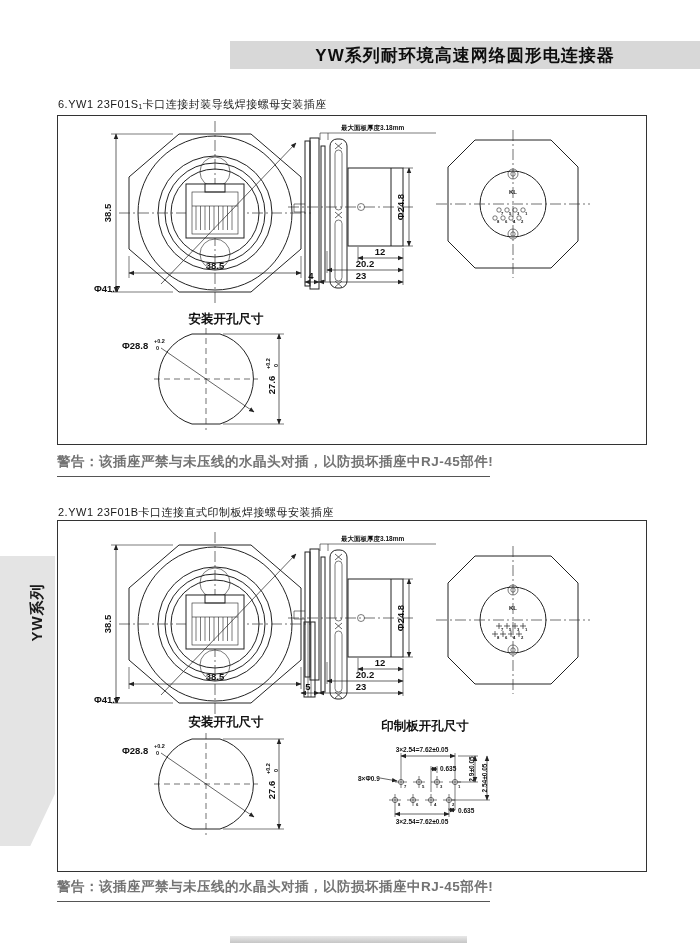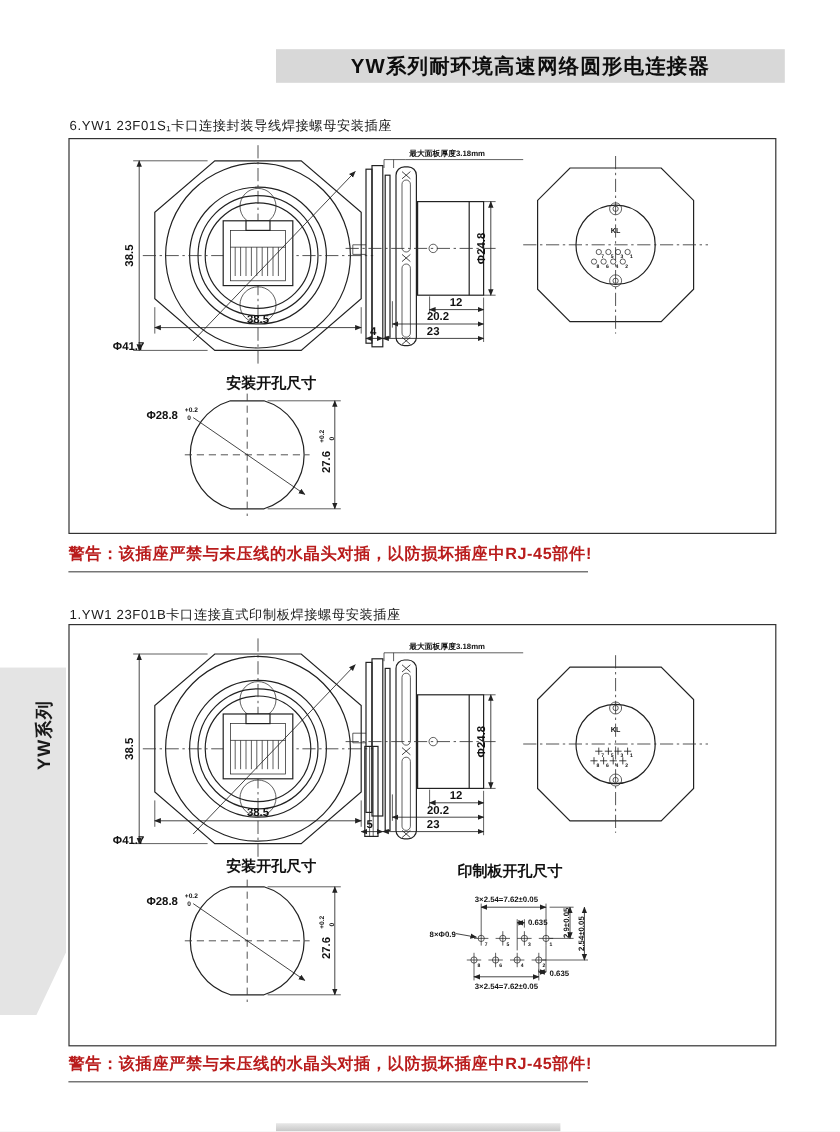--- a/index.html
+++ b/index.html
@@ -1,23 +1,23 @@
 <!DOCTYPE html>
 <html><head>
 <meta charset="utf-8">
 <style>
   html,body{margin:0;padding:0;background:#f2f2f2;}
   .page{position:relative;width:700px;height:943px;background:#fff;overflow:hidden;
         font-family:"Liberation Sans",sans-serif;color:#111;}
-  .header-bar{position:absolute;left:230px;top:41px;width:424px;height:28px;
+  .header-bar{position:absolute;left:230px;top:41px;width:470px;height:28px;
         background:#d8d8d8;display:flex;align-items:center;justify-content:center;}
   .header-bar .t{font-size:17px;font-weight:bold;letter-spacing:1px;color:#0d0d0d;}
   .sec-heading{position:absolute;left:58px;font-size:11px;color:#1a1a1a;letter-spacing:.5px;}
   .draw-box{position:absolute;left:57px;width:588px;border:1px solid #333;background:#fff;}
-  .warning{position:absolute;left:57px;font-size:13.5px;font-weight:bold;color:#b91c1c;letter-spacing:.5px;}
+  .warning{position:absolute;left:57px;font-size:13.5px;font-weight:bold;color:#737373;letter-spacing:.5px;}
   .warn-rule{position:absolute;left:57px;width:433px;height:0;border-top:1.5px solid #555;}
   .side-tab{position:absolute;left:0;top:556px;width:55px;height:290px;background:#e4e4e4;
         clip-path:polygon(0 0,100% 0,100% 82%,55% 100%,0 100%);}
   .side-tab-label{position:absolute;top:47px;left:1px;width:72px;text-align:center;
         font-size:15px;font-weight:bold;letter-spacing:1px;color:#1a1a1a;
         transform:rotate(-90deg);transform-origin:center;}
   .bottom-strip{position:absolute;left:230px;top:936px;width:237px;height:7px;
         background:linear-gradient(#e8e8e8,#c6c6c6);}
   
   svg{position:absolute;left:0;top:0;}
@@ -166,21 +166,21 @@
         </g>
       </g>
     </svg>
   </div>
 
   <div class="warning" style="top:453px;">
     <span>警告：</span><span>该插座严禁与未压线的水晶头对插，以防损坏插座中RJ-45部件!</span>
   </div>
   <div class="warn-rule" style="top:476px;"></div>
 
-  <div class="sec-heading" style="top:505px;">1.YW1 23F01B卡口连接直式印制板焊接螺母安装插座</div>
+  <div class="sec-heading" style="top:505px;">2.YW1 23F01B卡口连接直式印制板焊接螺母安装插座</div>
 
   <div class="draw-box" style="top:520px;height:350px;">
     <svg width="586" height="348" viewBox="0 0 586 348">
       <defs>
         <marker id="arr2" viewBox="0 0 10 10" refX="9" refY="5" markerWidth="8" markerHeight="8" orient="auto-start-reverse">
           <path d="M0,1 L10,5 L0,9 z" fill="#222"></path>
         </marker>
       </defs>
 
       <g transform="translate(0,6)">

